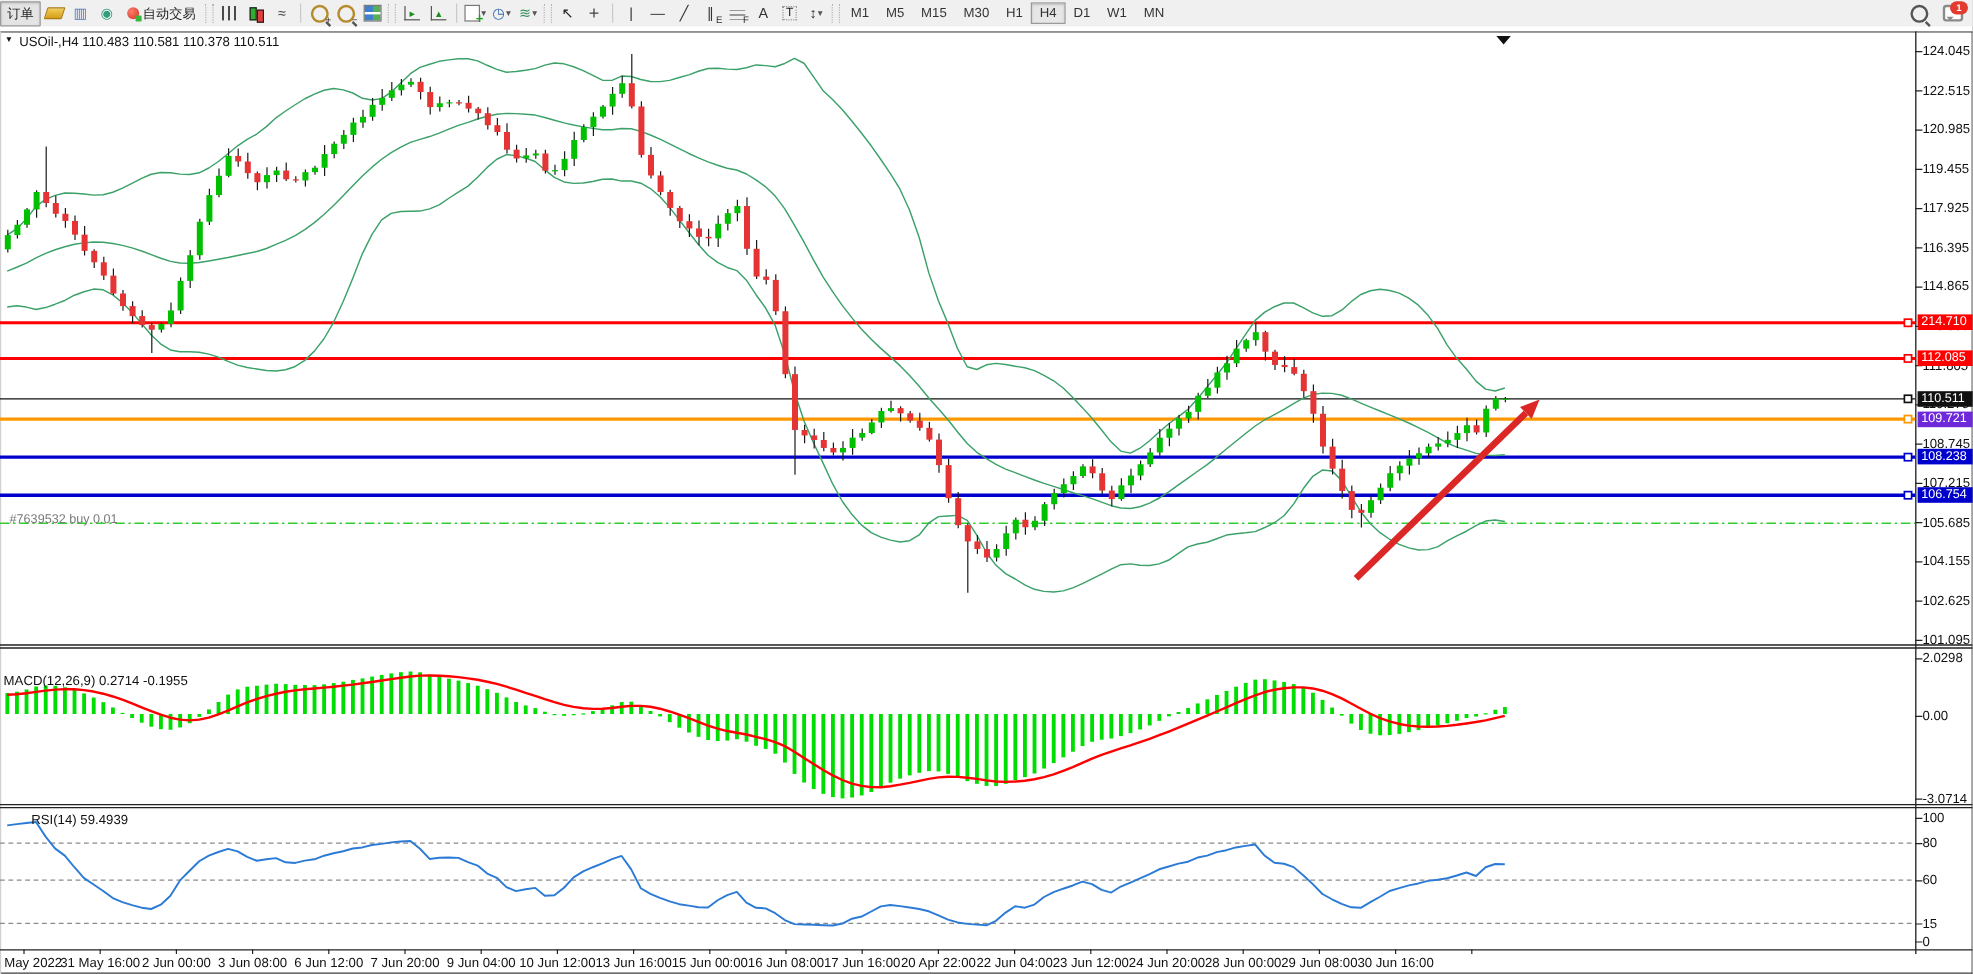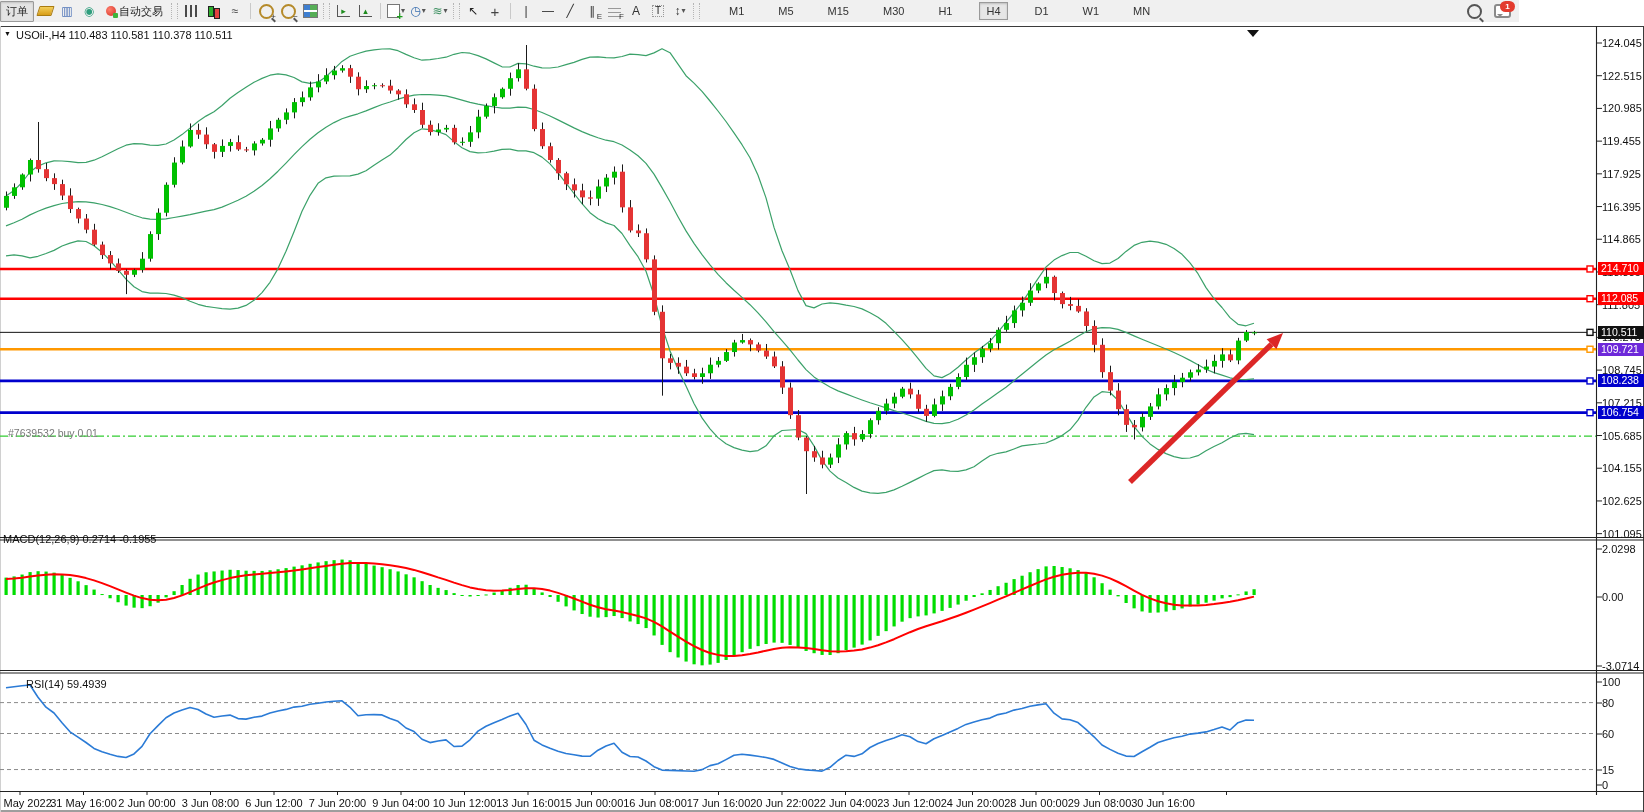--- a/index.html
+++ b/index.html
@@ -1,19 +1,19 @@
 <!DOCTYPE html>
 <html><head>
 <meta charset="utf-8">
 <style>
   html,body{margin:0;padding:0;background:#888;}
   #screen{position:relative;width:1644px;height:812px;background:#ffffff;overflow:hidden;
           font-family:"Liberation Sans","DejaVu Sans",sans-serif;-webkit-font-smoothing:none;}
   
-  #toolbar{position:absolute;left:0;top:0;width:1519px;height:22px;background:#f0f0f0;
+  #toolbar{position:absolute;left:0;top:0;width:1644px;height:22px;background:#f0f0f0;
            display:flex;align-items:center;font-size:11px;color:#222;}
   .tb-grip{width:5px;height:16px;margin:0 2px;border-left:1px dotted #b5b5b5;border-right:1px dotted #b5b5b5;}
   .tb-sep{width:1px;height:16px;background:#c9c9c9;margin:0 4px;}
   .tb-btn{display:flex;align-items:center;gap:3px;padding:2px 5px;border:1px solid transparent;
           border-radius:1px;white-space:nowrap;cursor:default;}
   .tb-btn.pressed{border:1px solid #9a9a9a;background:#e4e4e4;box-shadow:inset 0 1px 2px rgba(0,0,0,.15);}
   .tb-ic{display:inline-flex;align-items:center;justify-content:center;width:22px;height:18px;
          font-size:12px;line-height:1;position:relative;cursor:default;}
   .tb-ic .sub{position:absolute;right:1px;bottom:-1px;font-size:8px;color:#333;}
   .caret{font-size:8px;color:#555;margin-left:1px;}
@@ -34,21 +34,21 @@
   .ic-fib{width:13px;height:11px;background:repeating-linear-gradient(0deg,#999 0 1px,transparent 1px 4px);}
   .ic-boxed{border:1px dotted #999;padding:0 2px;font-size:10px;}
   .ic-shift{border-left:1px solid #555;border-bottom:1px solid #555;width:12px;height:11px;color:#1d8c1d;font-size:9px;
             display:inline-flex;align-items:flex-end;justify-content:center;}
   .autotrade-dot{width:10px;height:10px;border-radius:50%;background:radial-gradient(circle at 35% 35%,#ff7d6e,#d32f1f);position:relative;}
   .autotrade-dot::after{content:"";position:absolute;right:-2px;bottom:-2px;width:5px;height:5px;background:#3db53d;border-radius:1px;}
   .ic-bubble{width:13px;height:10px;border:2px solid #8a8a8a;border-radius:3px;position:relative;background:#fff;}
   .ic-bubble::after{content:"";position:absolute;left:1px;bottom:-4px;border:3px solid transparent;border-top-color:#8a8a8a;}
   .badge{position:absolute;right:-6px;top:-5px;min-width:11px;height:11px;border-radius:6px;background:#e33b2e;color:#fff;
          font-size:8px;line-height:11px;text-align:center;padding:0 2px;font-weight:bold;}
-  .tf-btn{padding:2px 6px;border:1px solid transparent;color:#333;margin-left:20px;}
+  .tf-btn{padding:2px 6px;border:1px solid transparent;color:#333;}
   .tf-btn.active{border:1px solid #9a9a9a;background:#e6e6e6;box-shadow:inset 0 1px 2px rgba(0,0,0,.18);}
   #toolbar-right{position:absolute;right:8px;top:0;height:22px;display:flex;align-items:center;gap:12px;}
   
   #chart-window{position:absolute;left:0;top:26px;width:1644px;height:786px;background:#fff;}
   #plot-svg{position:absolute;left:0;top:0;}
   .abs{position:absolute;white-space:nowrap;}
   #chart-title{left:16px;top:3px;font-size:11px;color:#111;}
   #chart-menu{left:4px;top:4px;font-size:7px;color:#111;}
   .pane-label{font-size:11px;color:#111;}
   .tick-label{font-size:11px;color:#111;left:1602px;}
@@ -721,21 +721,21 @@
         <rect x="1244.5" y="565.4405760591635" width="3.2" height="3.5594239408364956" fill="#00dd00"></rect>
         <rect x="1252.5" y="563.2252752301197" width="3.2" height="5.774724769880322" fill="#00dd00"></rect>
         <polyline points="6.0,553.0 14.0,552.5 22.0,551.7 30.0,550.6 38.0,549.5 46.0,548.7 54.0,548.3 62.0,548.4 70.0,549.1 78.0,550.3 86.0,552.1 94.0,554.4 102.0,557.1 110.0,560.1 118.0,563.4 126.0,566.6 134.0,569.6 142.0,572.1 150.0,573.7 158.0,574.3 166.0,573.7 174.0,572.0 182.0,569.4 190.0,566.1 198.0,562.6 206.0,559.3 214.0,556.5 222.0,554.1 230.0,552.1 238.0,550.5 246.0,549.3 254.0,548.4 262.0,547.7 270.0,547.0 278.0,546.3 286.0,545.4 294.0,544.5 302.0,543.4 310.0,542.3 318.0,541.1 326.0,539.9 334.0,538.8 342.0,537.7 350.0,537.0 358.0,536.9 366.0,537.1 374.0,537.6 382.0,538.3 390.0,539.3 398.0,540.5 406.0,542.1 414.0,543.9 422.0,546.2 430.0,548.7 438.0,551.4 446.0,553.9 454.0,556.6 462.0,559.1 470.0,561.4 478.0,563.1 486.0,564.2 494.0,564.7 502.0,564.6 510.0,564.0 518.0,563.0 526.0,562.2 534.0,562.2 542.0,563.0 550.0,564.6 558.0,566.9 566.0,569.6 574.0,572.5 582.0,575.6 590.0,578.7 598.0,581.2 606.0,583.2 614.0,584.6 622.0,586.1 630.0,588.0 638.0,590.0 646.0,592.4 654.0,595.8 662.0,600.4 670.0,605.6 678.0,610.7 686.0,615.7 694.0,620.2 702.0,624.0 710.0,627.0 718.0,628.9 726.0,629.9 734.0,630.0 742.0,629.2 750.0,627.9 758.0,626.4 766.0,624.7 774.0,623.1 782.0,621.8 790.0,621.3 798.0,621.4 806.0,622.1 814.0,623.1 822.0,624.3 830.0,625.2 838.0,625.6 846.0,625.3 854.0,624.6 862.0,623.4 870.0,621.6 878.0,619.3 886.0,616.4 894.0,613.2 902.0,609.7 910.0,606.2 918.0,603.0 926.0,600.3 934.0,597.7 942.0,595.2 950.0,592.5 958.0,589.7 966.0,586.7 974.0,583.6 982.0,580.3 990.0,577.1 998.0,573.7 1006.0,570.3 1014.0,566.9 1022.0,563.4 1030.0,560.0 1038.0,556.6 1046.0,553.4 1054.0,550.7 1062.0,548.8 1070.0,547.5 1078.0,546.8 1086.0,546.8 1094.0,547.7 1102.0,549.6 1110.0,552.4 1118.0,556.0 1126.0,560.2 1134.0,564.6 1142.0,568.8 1150.0,572.4 1158.0,575.2 1166.0,577.3 1174.0,578.7 1182.0,579.4 1190.0,579.6 1198.0,579.4 1206.0,578.9 1214.0,578.0 1222.0,576.9 1230.0,575.7 1238.0,574.3 1246.0,572.5 1254.0,570.6" fill="none" stroke="#ff0000" stroke-width="2" stroke-linejoin="round"></polyline>
         <polyline points="6.0,661.8 14.0,660.8 22.0,659.8 30.0,659.0 38.0,671.2 46.0,681.2 54.0,687.0 62.0,696.7 70.0,705.8 78.0,711.1 86.0,716.5 94.0,722.4 102.0,725.8 110.0,728.3 118.0,730.4 126.0,731.5 134.0,727.9 142.0,720.4 150.0,707.7 158.0,699.6 166.0,691.7 174.0,687.0 182.0,684.0 190.0,681.4 198.0,683.5 206.0,688.0 214.0,691.3 222.0,690.0 230.0,689.1 238.0,692.6 246.0,693.1 254.0,691.2 262.0,690.1 270.0,687.1 278.0,685.0 286.0,683.4 294.0,681.1 302.0,680.2 310.0,678.2 318.0,677.2 326.0,676.0 334.0,675.2 342.0,674.8 350.0,681.3 358.0,689.8 366.0,688.8 374.0,688.6 382.0,688.9 390.0,692.5 398.0,695.3 406.0,702.0 414.0,705.5 422.0,713.3 430.0,716.6 438.0,715.0 446.0,713.9 454.0,720.5 462.0,720.1 470.0,713.8 478.0,705.1 486.0,700.2 494.0,696.7 502.0,693.5 510.0,690.0 518.0,687.3 526.0,698.5 534.0,714.2 542.0,718.9 550.0,722.3 558.0,725.2 566.0,727.5 574.0,728.7 582.0,730.1 590.0,730.3 598.0,724.2 606.0,720.0 614.0,717.3 622.0,726.2 630.0,730.5 638.0,731.0 646.0,735.0 654.0,740.7 662.0,744.1 670.0,744.4 678.0,744.6 686.0,745.0 694.0,745.3 702.0,743.6 710.0,739.6 718.0,737.8 726.0,733.6 734.0,729.3 742.0,728.2 750.0,729.1 758.0,730.3 766.0,731.5 774.0,733.4 782.0,736.9 790.0,740.4 798.0,742.7 806.0,743.9 814.0,744.5 822.0,745.1 830.0,741.3 838.0,734.5 846.0,729.2 854.0,730.4 862.0,727.8 870.0,721.5 878.0,717.5 886.0,714.6 894.0,711.9 902.0,708.7 910.0,710.8 918.0,715.6 926.0,717.8 934.0,712.8 942.0,709.5 950.0,705.9 958.0,702.4 966.0,698.4 974.0,696.1 982.0,693.7 990.0,692.1 998.0,688.6 1006.0,687.0 1014.0,684.1 1022.0,682.5 1030.0,680.2 1038.0,678.9 1046.0,677.8 1054.0,687.2 1062.0,692.9 1070.0,693.8 1078.0,696.6 1086.0,703.4 1094.0,710.8 1102.0,719.0 1110.0,723.4 1118.0,727.2 1126.0,730.1 1134.0,730.5 1142.0,725.8 1150.0,721.3 1158.0,716.5 1166.0,714.1 1174.0,711.8 1182.0,710.2 1190.0,708.1 1198.0,707.1 1206.0,705.9 1214.0,703.6 1222.0,701.1 1230.0,704.0 1238.0,696.7 1246.0,694.0 1254.0,694.2" fill="none" stroke="#2b7bd6" stroke-width="1.6" stroke-linejoin="round"></polyline>
         <line x1="1130" y1="456" x2="1271.5374464562822" y2="318.16287894126776" stroke="#dc2727" stroke-width="5.5"></line>
         <polygon points="1283,307 1276.421205993087,323.17774611664436 1266.6536869194774,313.14801176589117" fill="#dc2727"></polygon>
         <polygon points="1247,4 1259,4 1253,11" fill="#111"></polygon>
       </svg>
     <span class="abs" id="chart-menu">▼</span>
     <span class="abs" id="chart-title">USOil-,H4  110.483 110.581 110.378 110.511</span>
-    <span class="abs pane-label" style="left:3px;top:507px;">MACD(12,26,9) 0.2714 -0.1955</span>
+    <span class="abs pane-label" style="left:3px;top:536px;">MACD(12,26,9) 0.2714 -0.1955</span>
     <span class="abs pane-label" style="left:3px;top:652px;padding-left:23px;">RSI(14) 59.4939</span>
     <span class="abs" id="order-label" style="left:8px;top:401px;">#7639532 buy 0.01</span>
     <div id="gen-labels">
         <div class="abs tick-label" style="left: 1602px; top: 11px;">124.045</div>
         <div class="abs tick-label" style="left: 1602px; top: 43.71px;">122.515</div>
         <div class="abs tick-label" style="left: 1602px; top: 76.42px;">120.985</div>
         <div class="abs tick-label" style="left: 1602px; top: 109.13px;">119.455</div>
         <div class="abs tick-label" style="left: 1602px; top: 141.84px;">117.925</div>
         <div class="abs tick-label" style="left: 1602px; top: 174.55px;">116.395</div>
         <div class="abs tick-label" style="left: 1602px; top: 207.26px;">114.865</div>
@@ -761,21 +761,21 @@
         <div class="abs time-label" style="left: 147px; top: 771px;">2 Jun 00:00</div>
         <div class="abs time-label" style="left: 210.5px; top: 771px;">3 Jun 08:00</div>
         <div class="abs time-label" style="left: 274px; top: 771px;">6 Jun 12:00</div>
         <div class="abs time-label" style="left: 337.5px; top: 771px;">7 Jun 20:00</div>
         <div class="abs time-label" style="left: 401px; top: 771px;">9 Jun 04:00</div>
         <div class="abs time-label" style="left: 464.5px; top: 771px;">10 Jun 12:00</div>
         <div class="abs time-label" style="left: 528px; top: 771px;">13 Jun 16:00</div>
         <div class="abs time-label" style="left: 591.5px; top: 771px;">15 Jun 00:00</div>
         <div class="abs time-label" style="left: 655px; top: 771px;">16 Jun 08:00</div>
         <div class="abs time-label" style="left: 718.5px; top: 771px;">17 Jun 16:00</div>
-        <div class="abs time-label" style="left: 782px; top: 771px;">20 Jun 22:00</div>
+        <div class="abs time-label" style="left: 782px; top: 771px;">20 Apr 22:00</div>
         <div class="abs time-label" style="left: 845.5px; top: 771px;">22 Jun 04:00</div>
         <div class="abs time-label" style="left: 909px; top: 771px;">23 Jun 12:00</div>
         <div class="abs time-label" style="left: 972.5px; top: 771px;">24 Jun 20:00</div>
         <div class="abs time-label" style="left: 1036px; top: 771px;">28 Jun 00:00</div>
         <div class="abs time-label" style="left: 1099.5px; top: 771px;">29 Jun 08:00</div>
         <div class="abs time-label" style="left: 1163px; top: 771px;">30 Jun 16:00</div>
         <div class="abs time-label" style="left: 1226.5px; top: 771px; margin-top: 34px;">3 Jul 23:00</div>
         <div class="abs price-box" style="left: 1598px; top: 236.465px; background: rgb(255, 0, 0);">214.710</div>
         <div class="abs price-box" style="left: 1598px; top: 266.205px; background: rgb(255, 0, 0);">112.085</div>
         <div class="abs price-box" style="left: 1598px; top: 299.857px; background: rgb(17, 17, 17);">110.511</div>

